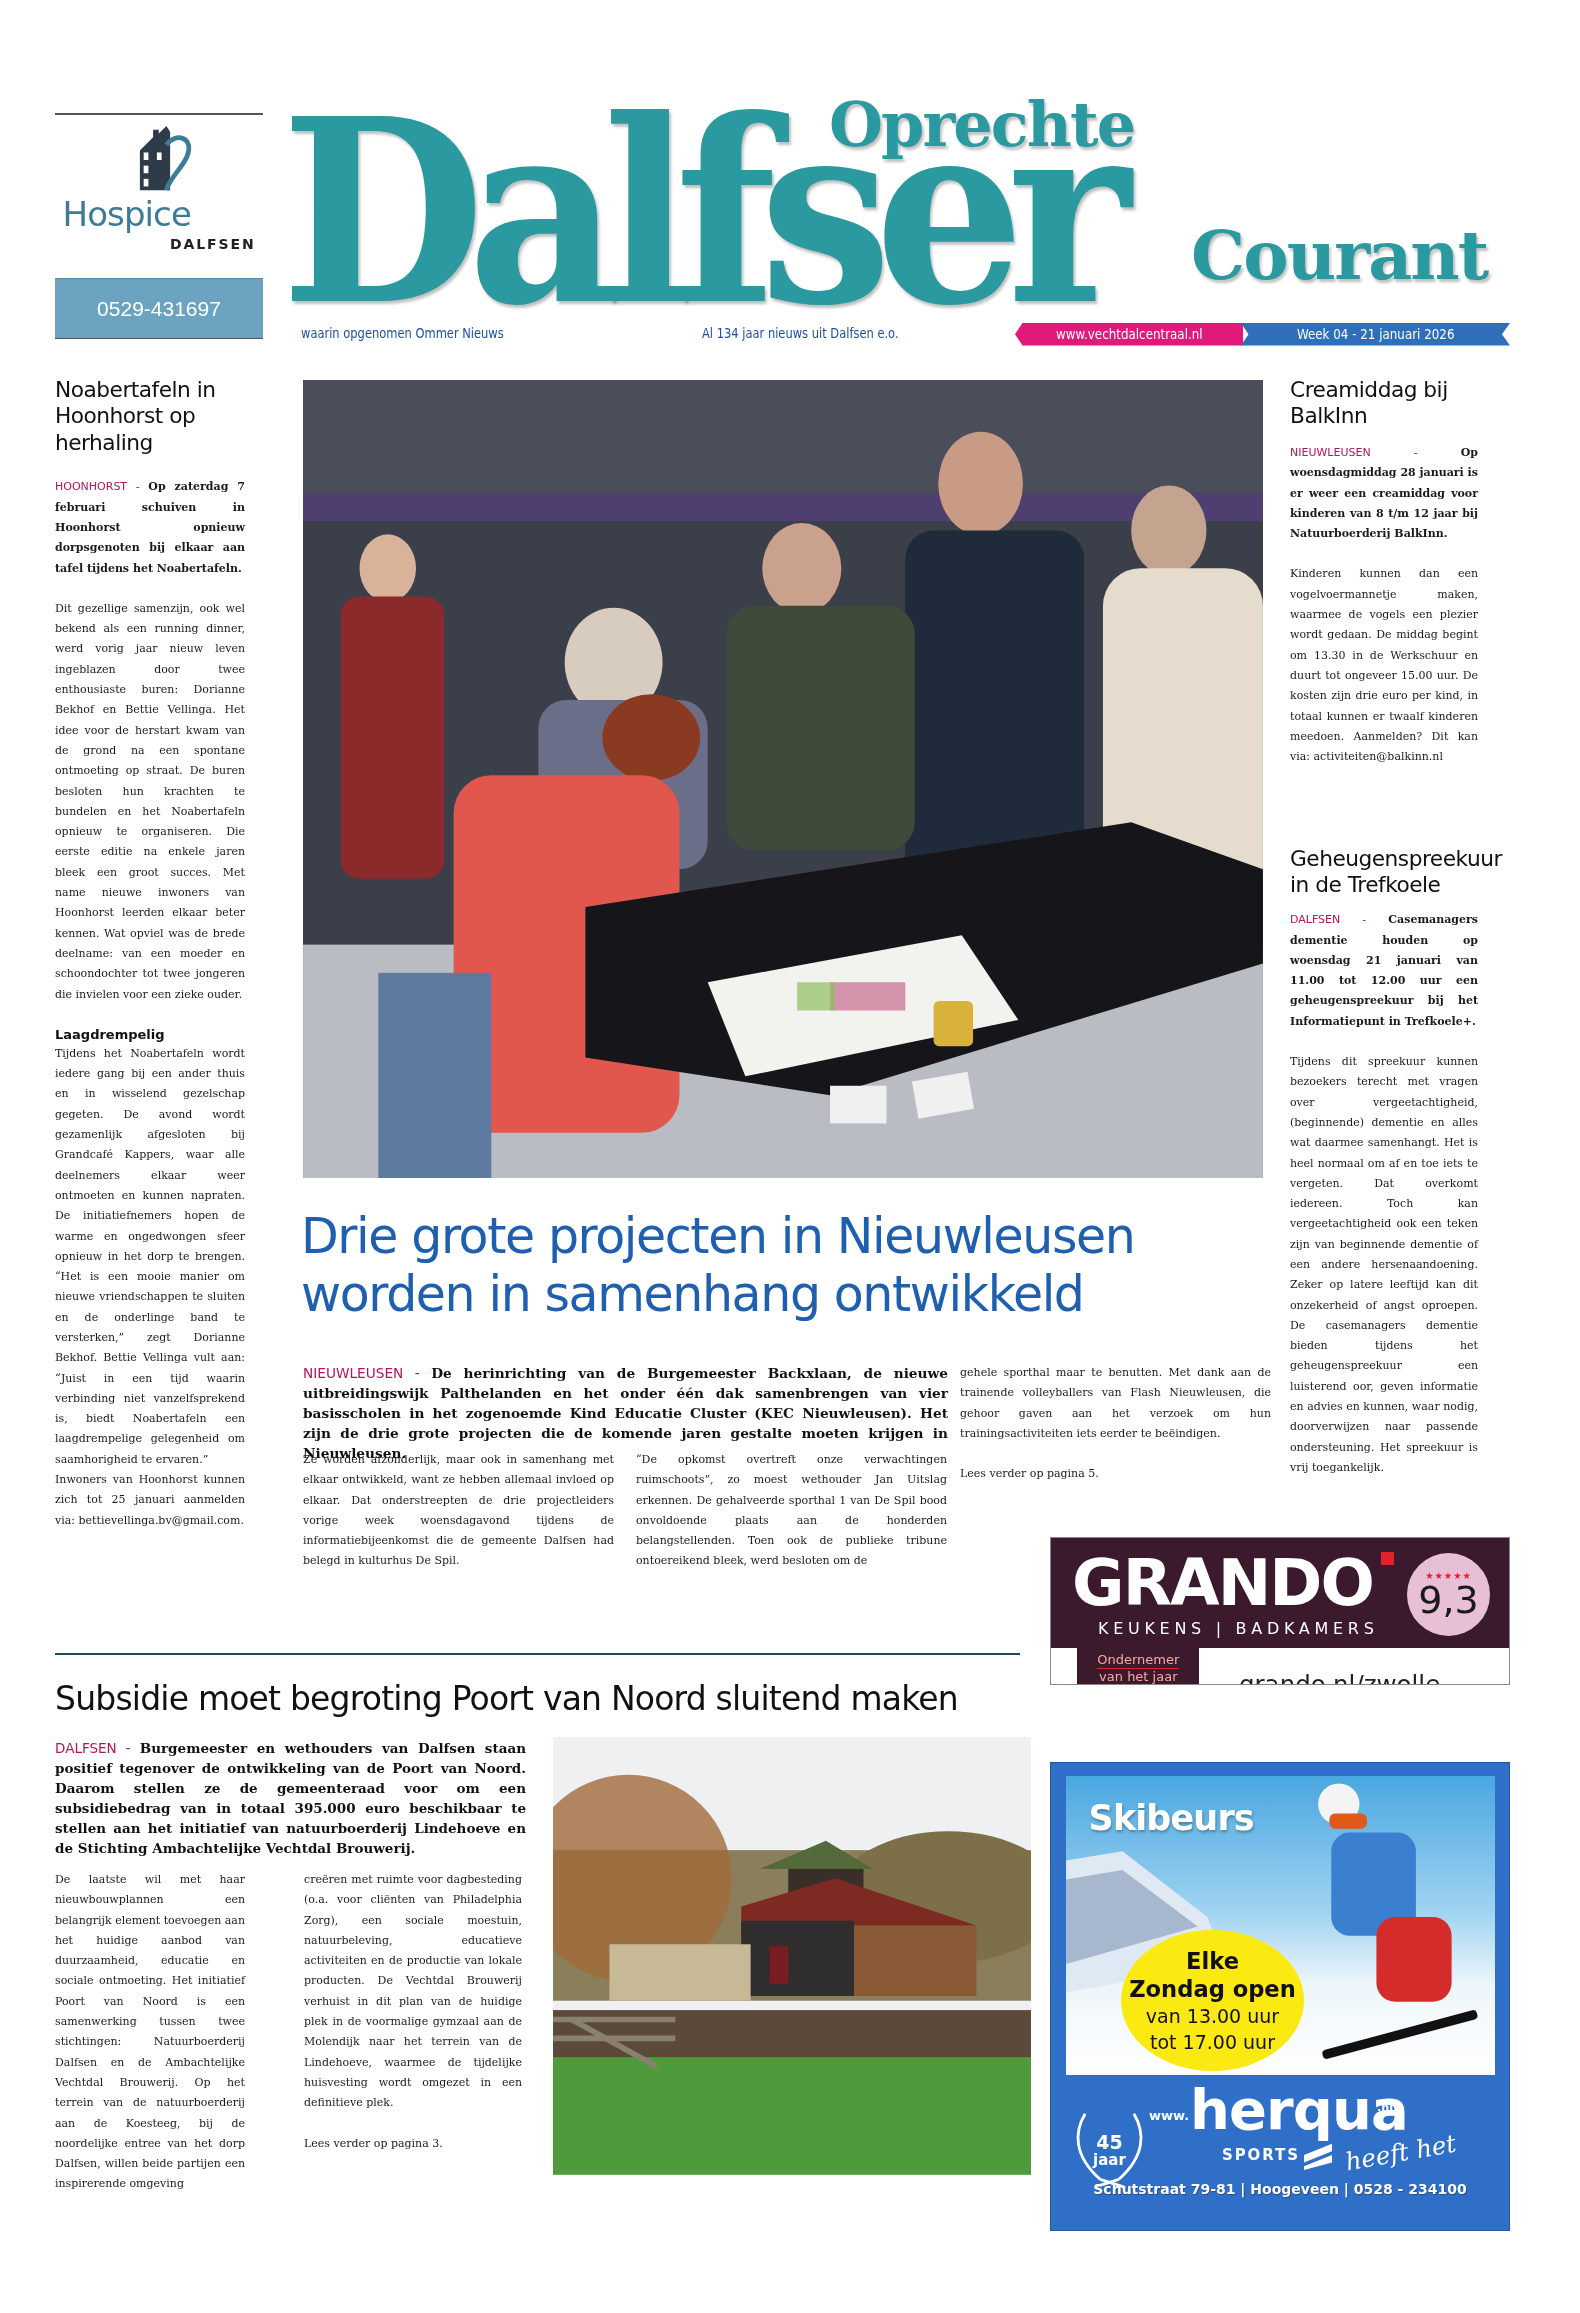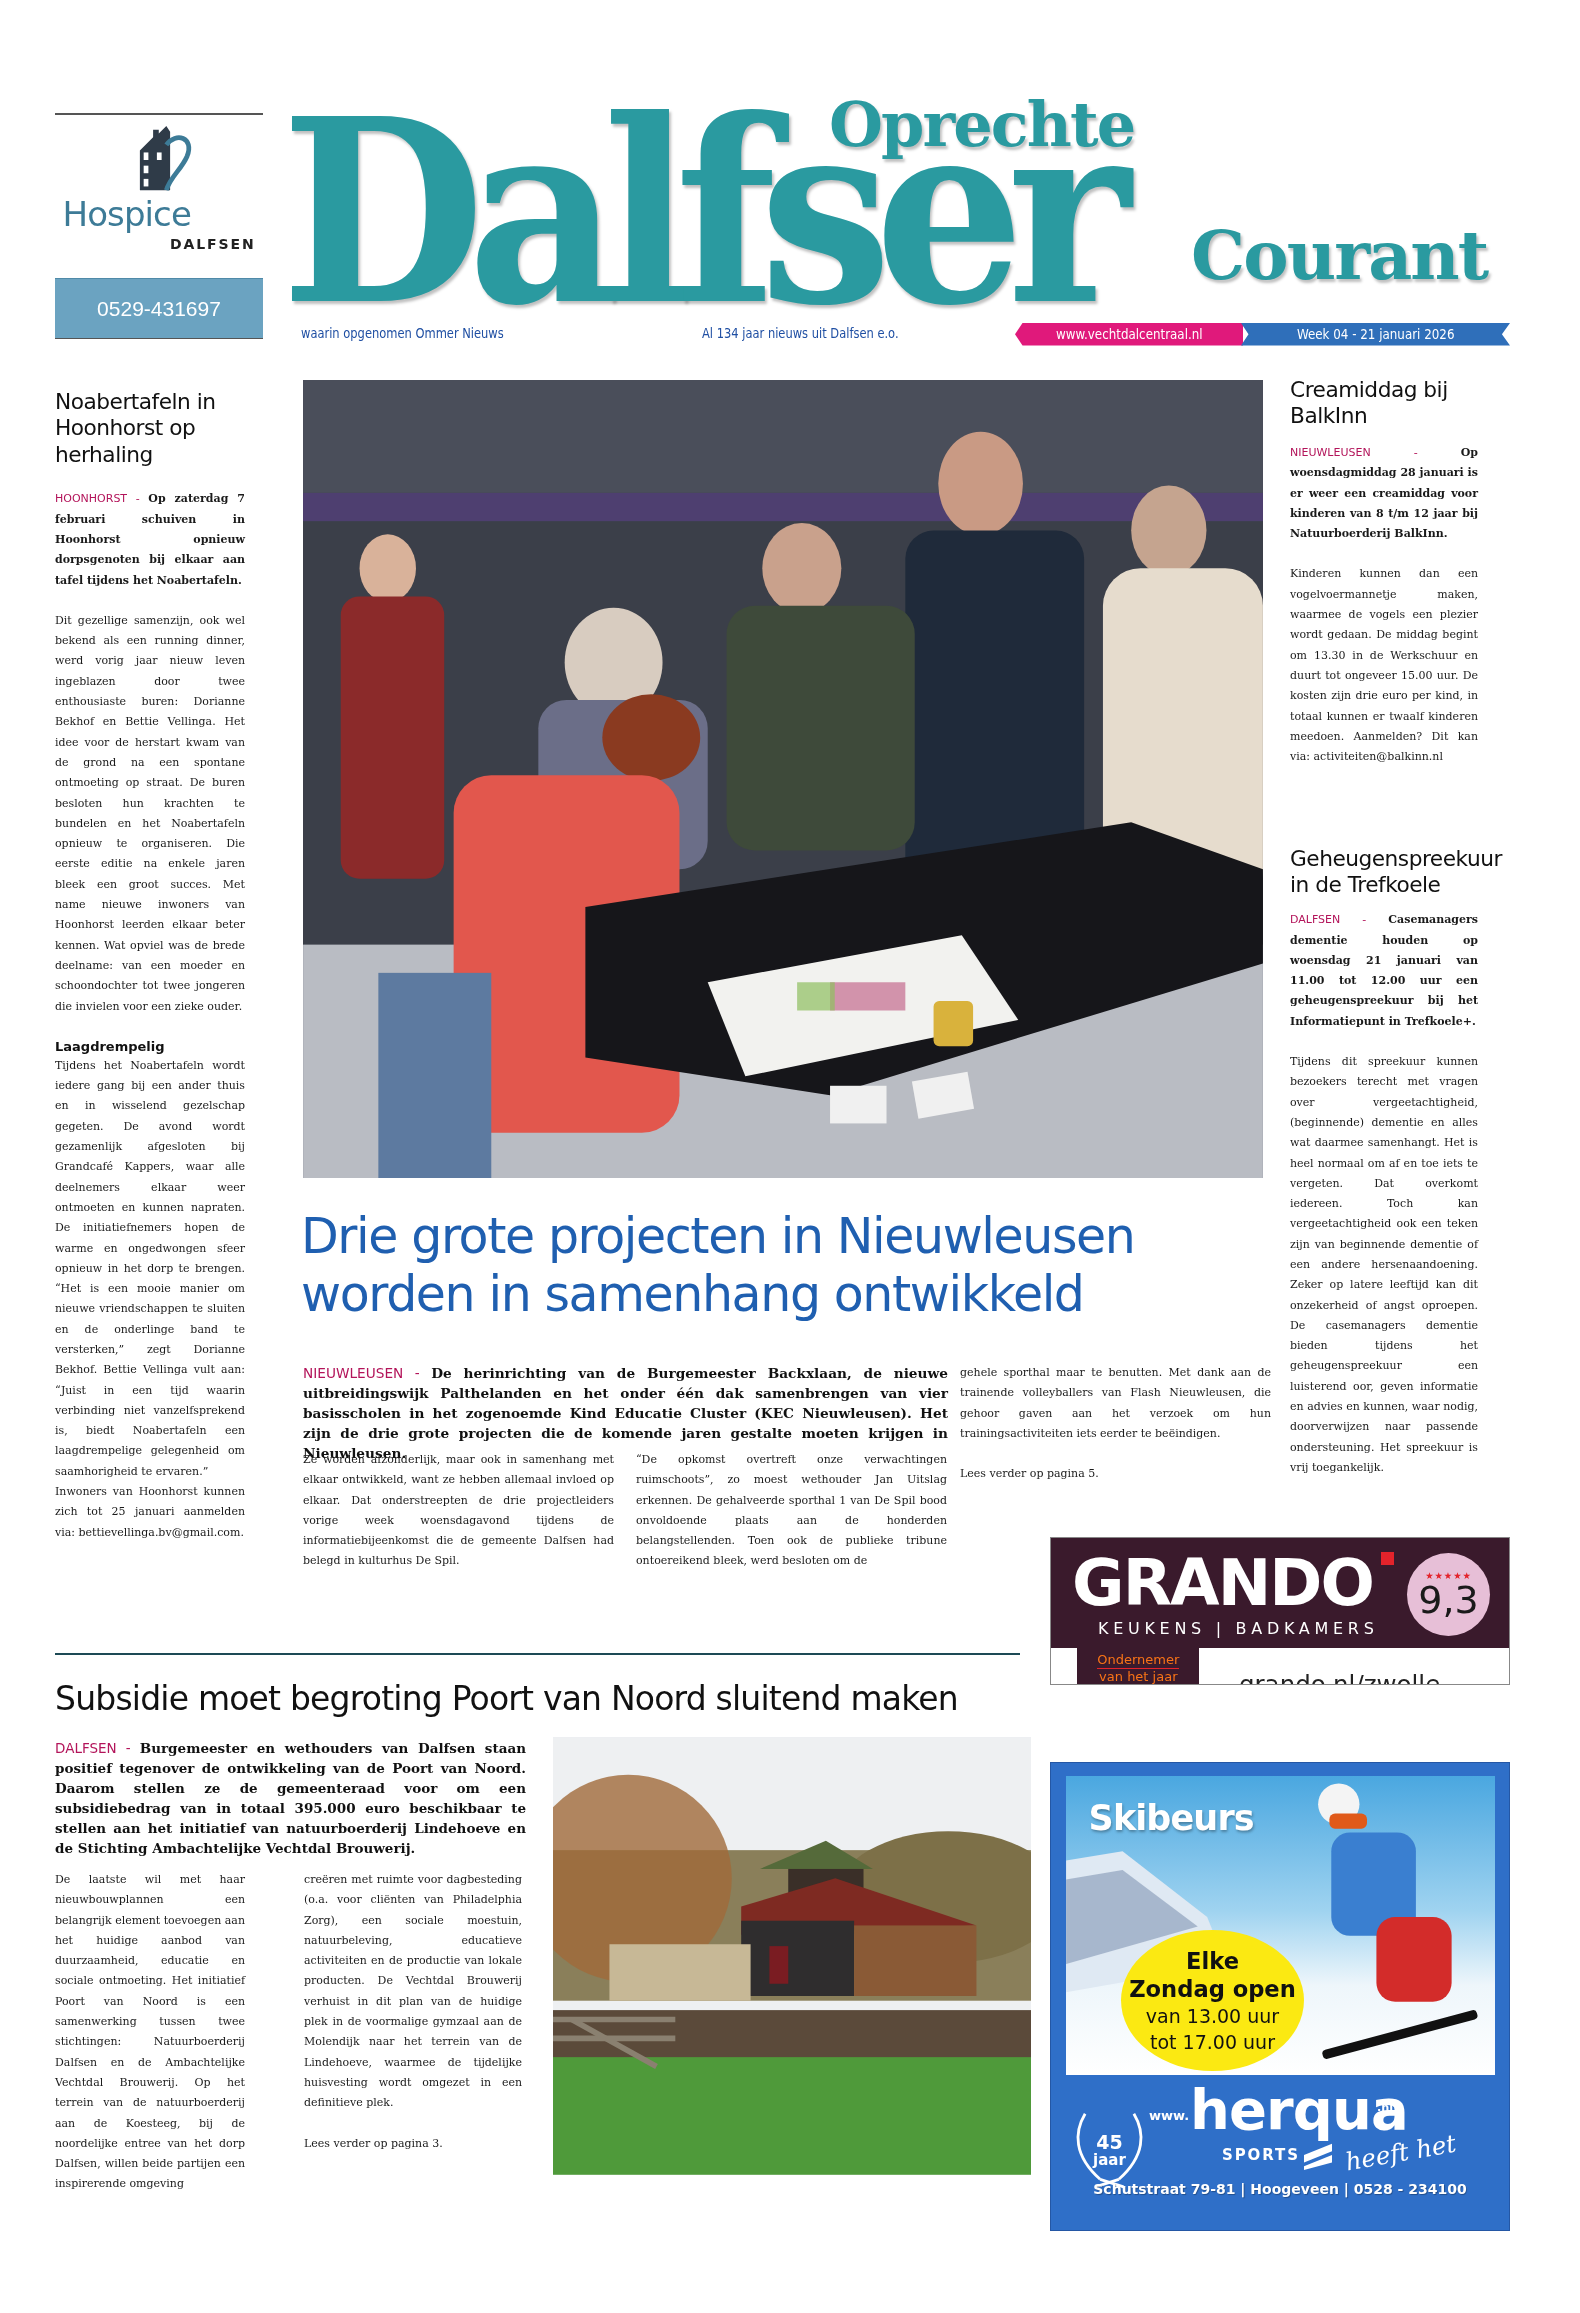--- a/index.html
+++ b/index.html
@@ -54,21 +54,21 @@
   
   #grando { left: 1050px; top: 1537px; width: 460px; height: 148px; border: 0.9px solid #888; background: #fff; overflow: hidden; }
   #grando .top { position: absolute; left: 0; top: 0; width: 100%; height: 110px; background: #3a1a2c; }
   #grando .brand { position: absolute; left: 21px; top: 7.5px; font-family: "DejaVu Sans", sans-serif; font-weight: bold; font-size: 64px; color: #fff; letter-spacing: -1.9px; }
   #grando .dot { position: absolute; left: 330px; top: 14px; width: 13px; height: 13px; background: #e3232b; }
   #grando .tagline { position: absolute; left: 47px; top: 81px; font-family: "DejaVu Sans", sans-serif; font-size: 16px; color: #fff; letter-spacing: 4.7px; }
   #grando .rating { position: absolute; left: 356px; top: 15px; width: 83px; height: 83px; border-radius: 50%; background: #e7bfd7; display: flex; flex-direction: column; align-items: center; justify-content: center; }
   #grando .stars { font-size: 9.4px; color: #e3232b; letter-spacing: 0.9px; }
   #grando .score { font-family: "DejaVu Sans", sans-serif; font-size: 38px; color: #1a1a1a; line-height: 1; }
   #grando .award { position: absolute; left: 26px; top: 110px; width: 122px; height: 80px; background: #3a1a2c; }
-  #grando .award-text { position: absolute; left: 3.8px; top: 3.8px; width: 115px; text-align: center; font-family: "DejaVu Sans", sans-serif; font-size: 13px; line-height: 16px; color: #f97316; }
+  #grando .award-text { position: absolute; left: 3.8px; top: 3.8px; width: 115px; text-align: center; font-family: "DejaVu Sans", sans-serif; font-size: 13px; line-height: 16px; color: #fca5a5; }
   #grando .award-text .ul { border-bottom: 0.9px solid #e3232b; display: inline-block; }
   #grando .ribbon { position: absolute; left: 9.4px; top: 165px; width: 151px; height: 22.6px; background: #3b82f6; color: #222; font-family: Liberation Sans, sans-serif; font-size: 18px; display: flex; align-items: center; justify-content: center; clip-path: polygon(0 0, 100% 0, 92% 50%, 100% 100%, 0 100%, 8% 50%); }
   #grando .url { position: absolute; left: 188px; top: 132px; font-family: "DejaVu Sans", sans-serif; font-size: 24.5px; color: #222; }
   #grando .cbw { position: absolute; left: 339px; top: 168px; font-family: "DejaVu Serif", serif; font-style: italic; font-size: 15px; color: #7f1d1d; }
   #grando .qasa { position: absolute; left: 369px; top: 166px; font-family: "DejaVu Sans", sans-serif; font-weight: bold; font-size: 16px; color: #222; }
 
   
   #separator { left: 55px; top: 1653px; width: 965px; height: 1.9px; background: #1d4a55; }
 
   
@@ -121,21 +121,21 @@
 <div id="tagline" class="abs subline">waarin opgenomen Ommer Nieuws</div>
 <div id="since" class="abs subline">Al 134 jaar nieuws uit Dalfsen e.o.</div>
 <div id="website-banner" class="abs">
     <span>www.vechtdalcentraal.nl</span>
   </div>
 <div id="week-banner" class="abs">
     <span>Week 04 - 21 januari 2026</span>
   </div>
 
 <div id="left-col" class="abs">
-  <div class="side-title" style="margin-bottom:21px;margin-top:12px;">Noabertafeln in Hoonhorst op herhaling</div>
+  <div class="side-title" style="margin-bottom:21px;">Noabertafeln in Hoonhorst op herhaling</div>
   <div class="body para lead"><span class="loc">HOONHORST - </span><span>Op zaterdag 7 februari schuiven in Hoonhorst opnieuw dorpsgenoten bij elkaar aan tafel tijdens het Noabertafeln.</span></div>
   <div class="body para">Dit gezellige samenzijn, ook wel bekend als een running dinner, werd vorig jaar nieuw leven ingeblazen door twee enthousiaste buren: Dorianne Bekhof en Bettie Vellinga. Het idee voor de herstart kwam van de grond na een spontane ontmoeting op straat. De buren besloten hun krachten te bundelen en het Noabertafeln opnieuw te organiseren. Die eerste editie na enkele jaren bleek een groot succes. Met name nieuwe inwoners van Hoonhorst leerden elkaar beter kennen. Wat opviel was de brede deelname: van een moeder en schoondochter tot twee jongeren die invielen voor een zieke ouder.</div>
   <div class="subhead">Laagdrempelig</div>
   <div class="body">Tijdens het Noabertafeln wordt iedere gang bij een ander thuis en in wisselend gezelschap gegeten. De avond wordt gezamenlijk afgesloten bij Grandcafé Kappers, waar alle deelnemers elkaar weer ontmoeten en kunnen napraten. De initiatiefnemers hopen de warme en ongedwongen sfeer opnieuw in het dorp te brengen. “Het is een mooie manier om nieuwe vriendschappen te sluiten en de onderlinge band te versterken,” zegt Dorianne Bekhof. Bettie Vellinga vult aan: “Juist in een tijd waarin verbinding niet vanzelfsprekend is, biedt Noabertafeln een laagdrempelige gelegenheid om saamhorigheid te ervaren.”</div>
   <div class="body">Inwoners van Hoonhorst kunnen zich tot 25 januari aanmelden via: bettievellinga.bv@gmail.com.</div>
 </div>
 
 <div id="main-photo" class="abs">
   <svg width="960" height="798" viewBox="0 0 1020 848">
     <rect width="1020" height="848" fill="#3b3f49"></rect>

